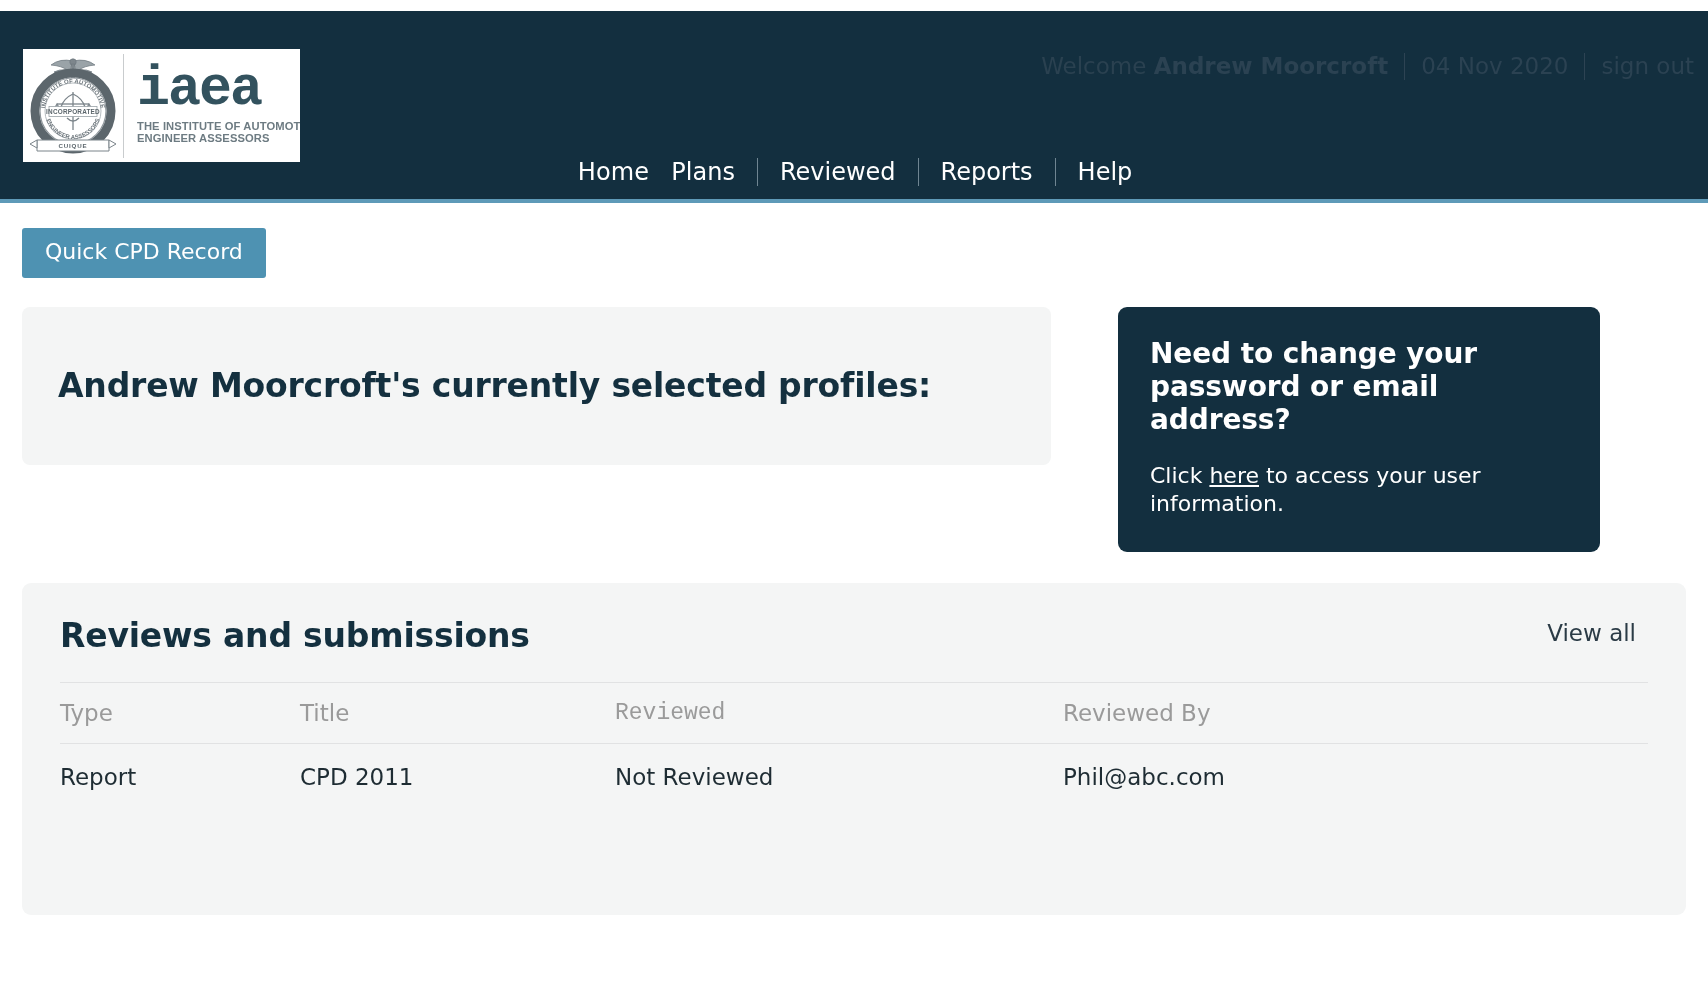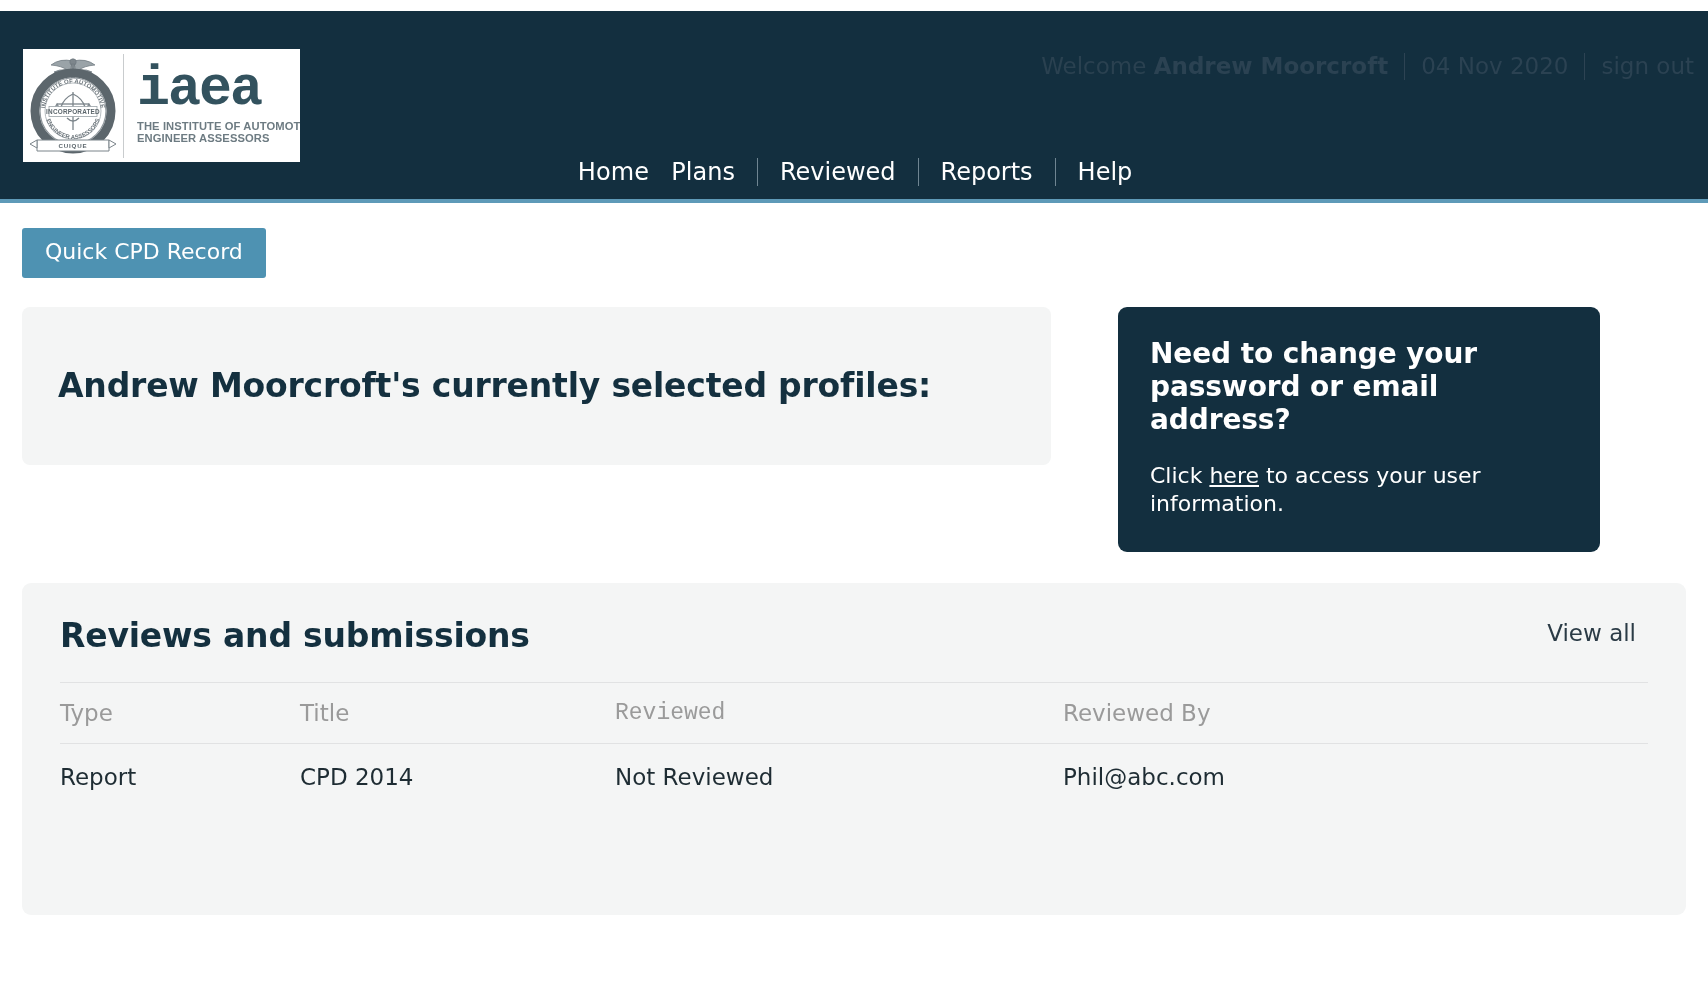--- a/index.html
+++ b/index.html
@@ -419,21 +419,21 @@
           <tr>
             <th class="col-type">Type</th>
             <th class="col-title">Title</th>
             <th class="col-rev">Reviewed</th>
             <th class="col-revby">Reviewed By</th>
           </tr>
         </thead>
         <tbody>
           <tr>
             <td>Report</td>
-            <td>CPD 2014</td>
+            <td>CPD 2011</td>
             <td>Not Reviewed</td>
             <td>Phil@abc.com</td>
           </tr>
         </tbody>
       </table>
     </div>
 
   </div>
 </div>
 

